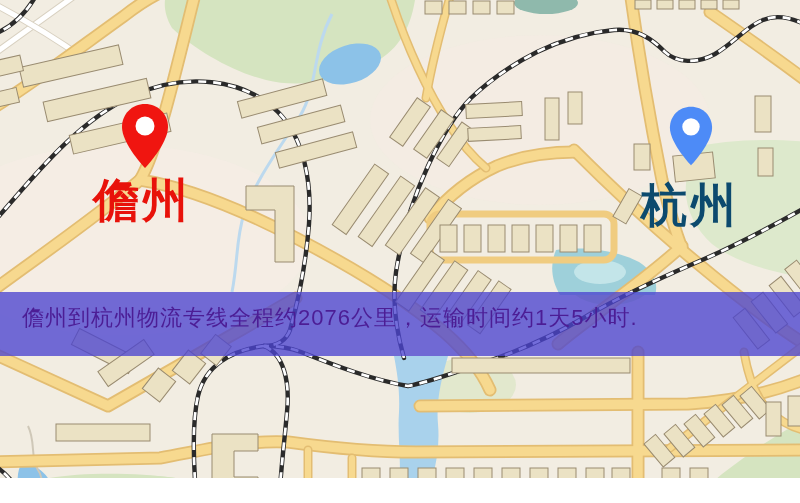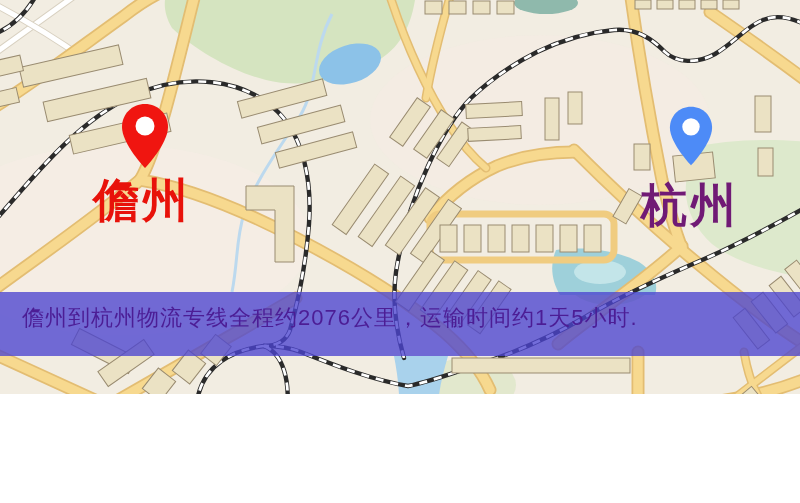--- a/index.html
+++ b/index.html
@@ -1,34 +1,34 @@
 <!DOCTYPE html>
 <html><head>
 <meta charset="utf-8">
 <style>
   html,body{margin:0;padding:0}
-  .stage{position:relative;width:800px;height:394px;overflow:hidden;
+  .stage{position:relative;width:800px;height:478px;overflow:hidden;
          font-family:"Liberation Sans","DejaVu Sans",sans-serif;background:#f2ede2}
   .map{position:absolute;left:0;top:0}
   
   .cas{stroke:#e3bd72;stroke-width:13;fill:none;stroke-linecap:round;stroke-linejoin:round}
   .fil{stroke:#f7d98f;stroke-width:9.5;fill:none;stroke-linecap:round;stroke-linejoin:round}
   .cas2{stroke:#e3bd72;stroke-width:9;fill:none;stroke-linecap:round;stroke-linejoin:round}
   .fil2{stroke:#f7d98f;stroke-width:6;fill:none;stroke-linecap:round;stroke-linejoin:round}
   .wc{stroke:#d8d0c0;stroke-width:7;fill:none;stroke-linecap:round}
   .wf{stroke:#ffffff;stroke-width:5;fill:none;stroke-linecap:round}
   
   .rb{stroke:#2a2a2a;stroke-width:4.4;fill:none;stroke-linecap:round}
   .rd{stroke:#ffffff;stroke-width:2.7;fill:none;stroke-dasharray:8 7}
   .bld{fill:#ebe2c4;stroke:#998b70;stroke-width:1}
   .pin{position:absolute}
   .city-label{position:absolute;font-size:46px;font-weight:600;letter-spacing:3px;
               line-height:1;white-space:nowrap}
   .origin-label{left:93px;top:177px;color:#e8120a}
-  .dest-label{left:641px;top:182px;color:#701a75}
+  .dest-label{left:641px;top:182px;color:#0c4a6e}
   .banner{position:absolute;left:0;top:292px;width:800px;height:64px;
           background:rgba(75,68,207,0.78);box-sizing:border-box;padding:11px 0 0 22px}
   .banner span{font-size:22px;color:#4c1d95;letter-spacing:1px;white-space:nowrap}
 </style>
 </head>
 <body>
 
 <div class="stage">
 
   <svg class="map" width="800" height="503" viewBox="0 0 800 503">

